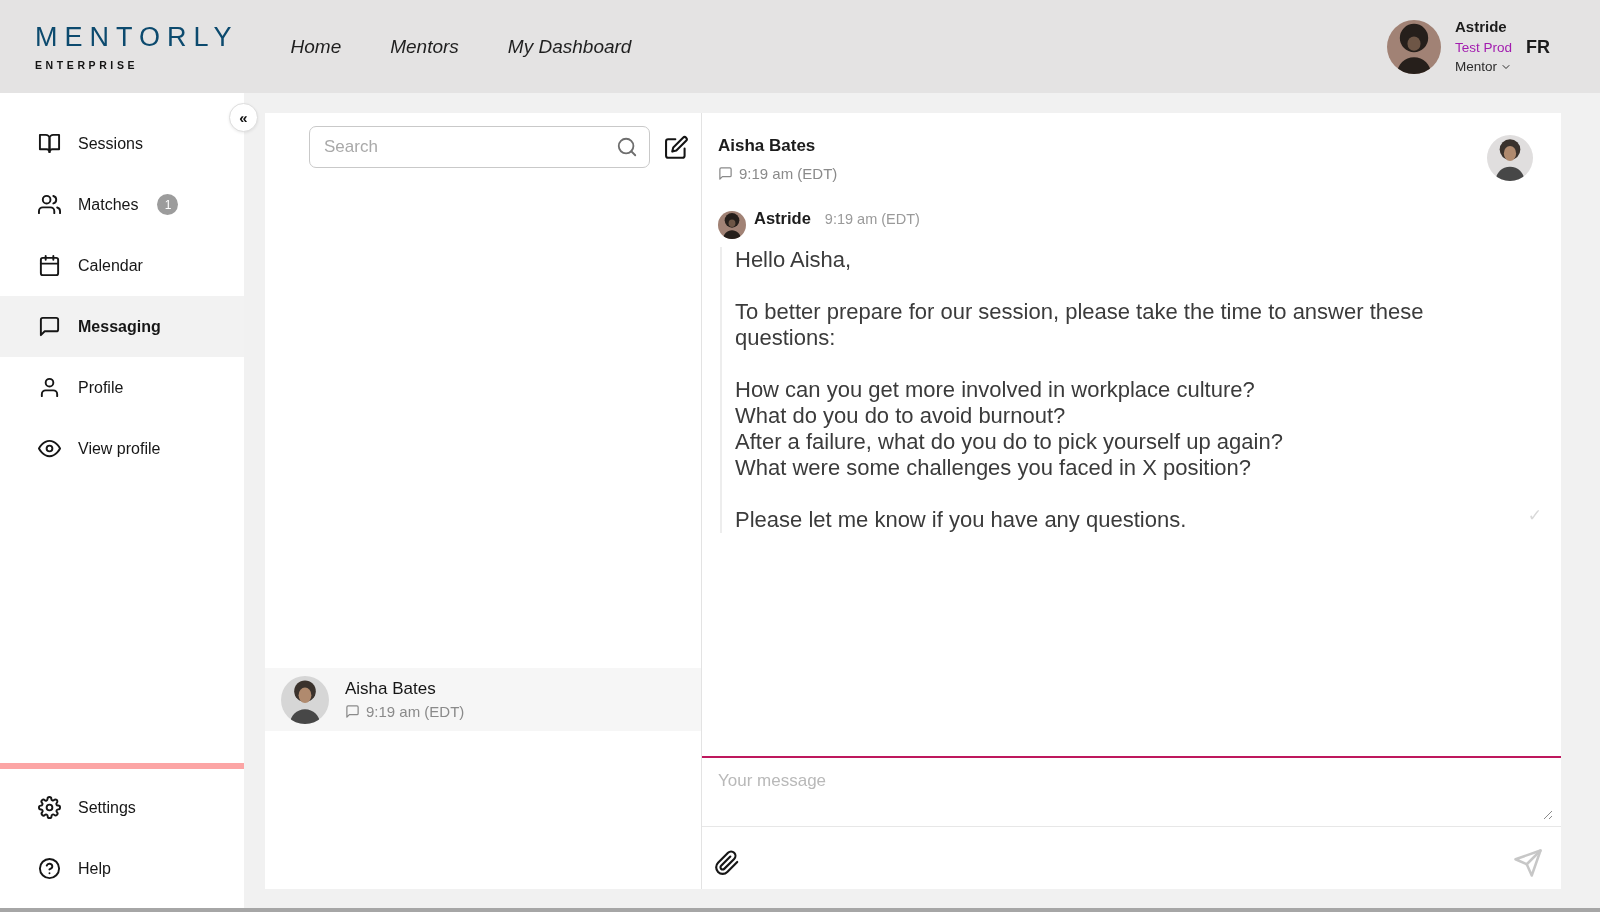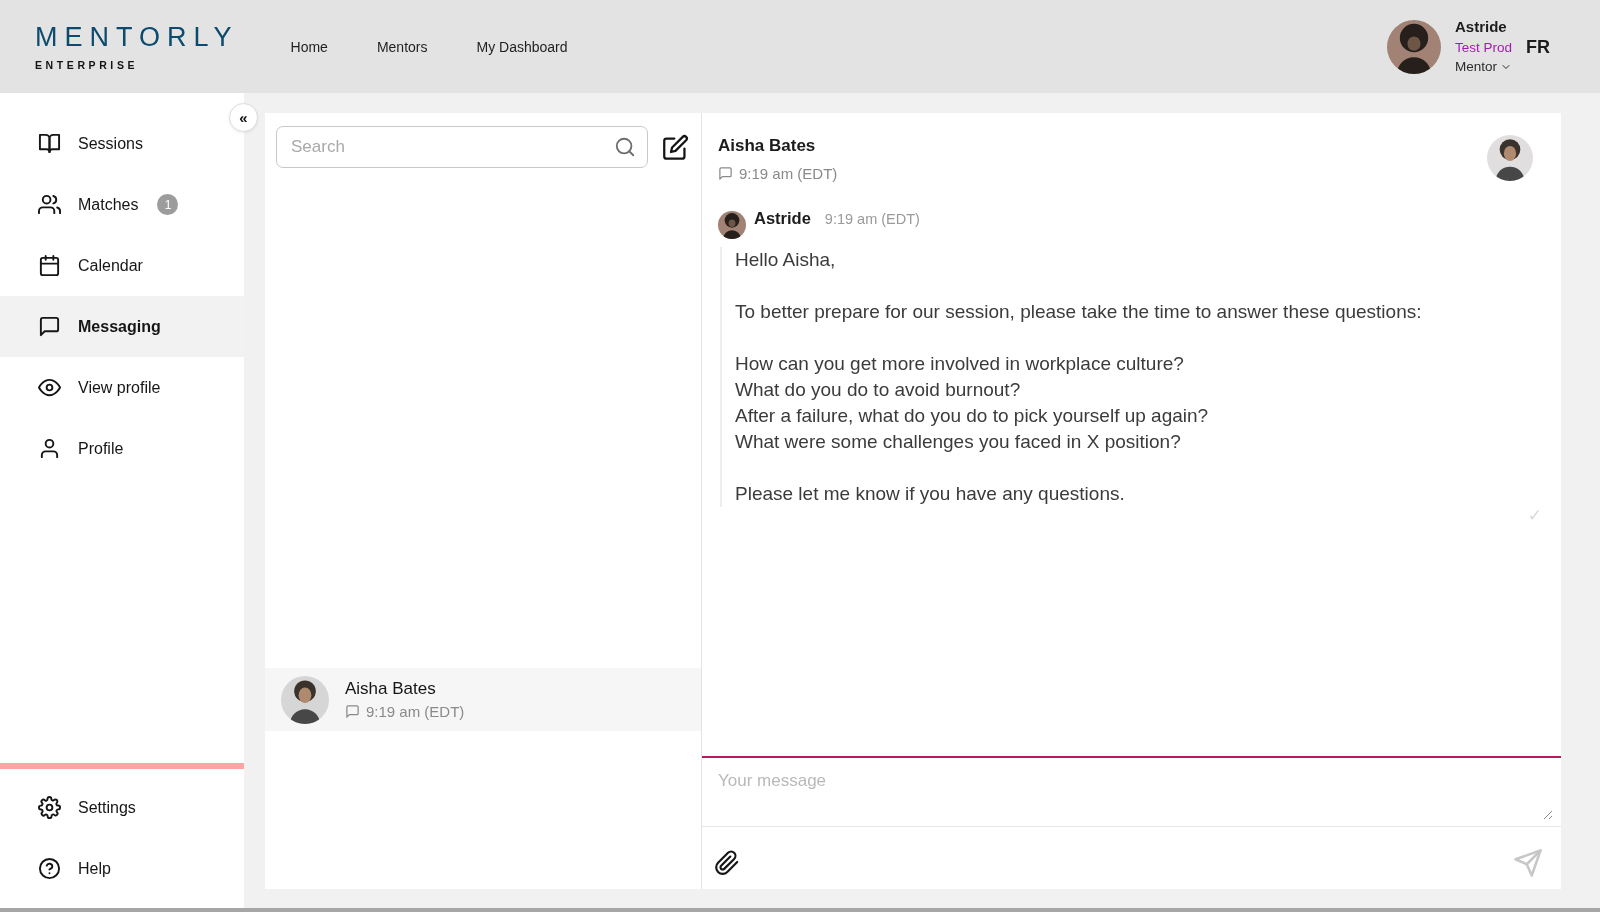--- a/index.html
+++ b/index.html
@@ -15,21 +15,21 @@
 
   
   .app-header {
     position:absolute; top:0; left:0; width:1600px; height:93px;
     background:#e4e3e3; display:flex; align-items:center; z-index:10;
   }
   .logo { margin-left:35px; cursor:pointer; }
   .logo-title { font-size:27px; letter-spacing:7px; font-weight:400; color:#0c4a6e; }
   .logo-sub { font-size:10.5px; font-weight:bold; letter-spacing:3.6px; margin-top:6px; color:#141414; }
   .top-nav { display:flex; margin-left:52px; gap:49px; }
-  .top-nav-item { font-size:14px; color:#1f1f1f; cursor:pointer; }
+  .top-nav-item { font-size:19px; color:#1f1f1f; cursor:pointer;font-style:italic; }
   .user-block { margin-left:auto; margin-right:50px; display:flex; align-items:center; }
   .avatar { border-radius:50%; overflow:hidden; flex:none; }
   .user-avatar { width:54px; height:54px; background:#a18275; }
   .user-info { margin-left:14px; line-height:1.45; }
   .user-name { font-weight:bold; font-size:15px; }
   .user-org { font-size:13.5px; color:#a21caf; }
   .user-role { font-size:13.5px; color:#2c2c2c; display:flex; align-items:center; gap:3px; cursor:pointer;justify-content:center; }
   .lang-switch { font-weight:bold; font-size:18px; margin-left:14px; margin-top:2px; cursor:pointer; }
 
   
@@ -53,21 +53,21 @@
   .side-item.active { background:#f2f2f2; font-weight:bold; }
   .badge {
     width:21px; height:21px; border-radius:50%; background:#9c9c9c; color:#fff;
     font-size:12px; display:flex; align-items:center; justify-content:center; margin-left:2px;
   }
   .side-footer { position:absolute; top:670px; left:0; right:0; border-top:6px solid #fca5a5; padding-top:8px; }
 
   
   .list-panel {
     position:absolute; left:265px; top:113px; width:436px; bottom:23px;
-    background:#fff; z-index:2;
+    background:#fff; z-index:2;padding-left:33px;
   }
   .chat-panel {
     position:absolute; left:701px; top:113px; width:860px; bottom:23px;
     background:#fff; border-left:1px solid #e3e3e3; z-index:2;
   }
 
   
   .list-toolbar { display:flex; align-items:center; padding:13px 12px 0 11px; }
   .search-wrap { position:relative; width:373px; }
   .search-input {
@@ -93,21 +93,21 @@
   .chat-head-time { position:absolute; left:16px; top:48px; }
   .chat-head-avatar { position:absolute; right:28px; top:22px; width:46px; height:46px; background:#e0dede; }
 
   .msg { position:relative; padding-left:16px; }
   .msg-avatar { position:absolute; left:16px; top:2px; width:28px; height:28px; background:#a18275; }
   .msg-head { display:flex; align-items:baseline; gap:14px; padding-left:36px; height:28px; }
   .msg-sender { font-weight:bold; font-size:16.5px; }
   .msg-time { font-size:14.5px; color:#9a9a9a; }
   .msg-body {
     margin:10px 0 0 2px; border-left:2px solid #ededed; padding-left:13px;
-    font-size:19px; line-height:26px; color:#3b3b3b; white-space:pre-line;
+    font-size:22px; line-height:26px; color:#3b3b3b; white-space:pre-line;
     width:720px;
   }
   .read-check { position:absolute; right:19px; top:392px; color:#d9d9d9; font-size:17px; }
 
   .composer { position:absolute; left:0; right:0; bottom:0; height:133px; border-top:2px solid #be185d; }
   .composer-input {
     width:100%; height:69px; border:none; border-bottom:1px solid #e7e7e7; resize:none; outline:none;
     font-size:17px; padding:13px 16px; color:#333; font-family:"Liberation Sans", sans-serif;
   }
   .composer-input::placeholder { color:#b9b9b9; }
@@ -185,31 +185,31 @@
       <span>Calendar</span>
     </div>
     <div class="side-item active">
       <svg class="icon" viewBox="0 0 24 24">
         <path d="M21 15a2 2 0 0 1-2 2H7l-4 4V5a2 2 0 0 1 2-2h14a2 2 0 0 1 2 2z"></path>
       </svg>
       <span>Messaging</span>
     </div>
     <div class="side-item">
       <svg class="icon" viewBox="0 0 24 24">
+        <path d="M20 21v-2a4 4 0 0 0-4-4H8a4 4 0 0 0-4 4v2"></path>
+          <circle cx="12" cy="7" r="4"></circle>
+      </svg>
+      <span>Profile</span>
+    </div>
+    <div class="side-item">
+      <svg class="icon" viewBox="0 0 24 24">
         <path d="M1 12s4-8 11-8 11 8 11 8-4 8-11 8-11-8-11-8z"></path>
           <circle cx="12" cy="12" r="3"></circle>
       </svg>
       <span>View profile</span>
-    </div>
-    <div class="side-item">
-      <svg class="icon" viewBox="0 0 24 24">
-        <path d="M20 21v-2a4 4 0 0 0-4-4H8a4 4 0 0 0-4 4v2"></path>
-          <circle cx="12" cy="7" r="4"></circle>
-      </svg>
-      <span>Profile</span>
     </div>
   </div>
   <div class="side-footer">
     <div class="side-item">
       <svg class="icon" viewBox="0 0 24 24">
         <circle cx="12" cy="12" r="3"></circle>
         <path d="M19.4 15a1.65 1.65 0 0 0 .33 1.82l.06.06a2 2 0 0 1-2.83 2.83l-.06-.06a1.65 1.65 0 0 0-1.82-.33 1.65 1.65 0 0 0-1 1.51V21a2 2 0 0 1-4 0v-.09a1.65 1.65 0 0 0-1-1.51 1.65 1.65 0 0 0-1.82.33l-.06.06a2 2 0 0 1-2.83-2.83l.06-.06a1.65 1.65 0 0 0 .33-1.82 1.65 1.65 0 0 0-1.51-1H3a2 2 0 0 1 0-4h.09a1.65 1.65 0 0 0 1.51-1 1.65 1.65 0 0 0-.33-1.82l-.06-.06a2 2 0 0 1 2.83-2.83l.06.06a1.65 1.65 0 0 0 1.82.33h0a1.65 1.65 0 0 0 1-1.51V3a2 2 0 0 1 4 0v.09a1.65 1.65 0 0 0 1 1.51h0a1.65 1.65 0 0 0 1.82-.33l.06-.06a2 2 0 0 1 2.83 2.83l-.06.06a1.65 1.65 0 0 0-.33 1.82v0a1.65 1.65 0 0 0 1.51 1H21a2 2 0 0 1 0 4h-.09a1.65 1.65 0 0 0-1.51 1z"></path>
       </svg>
       <span>Settings</span>
     </div>

